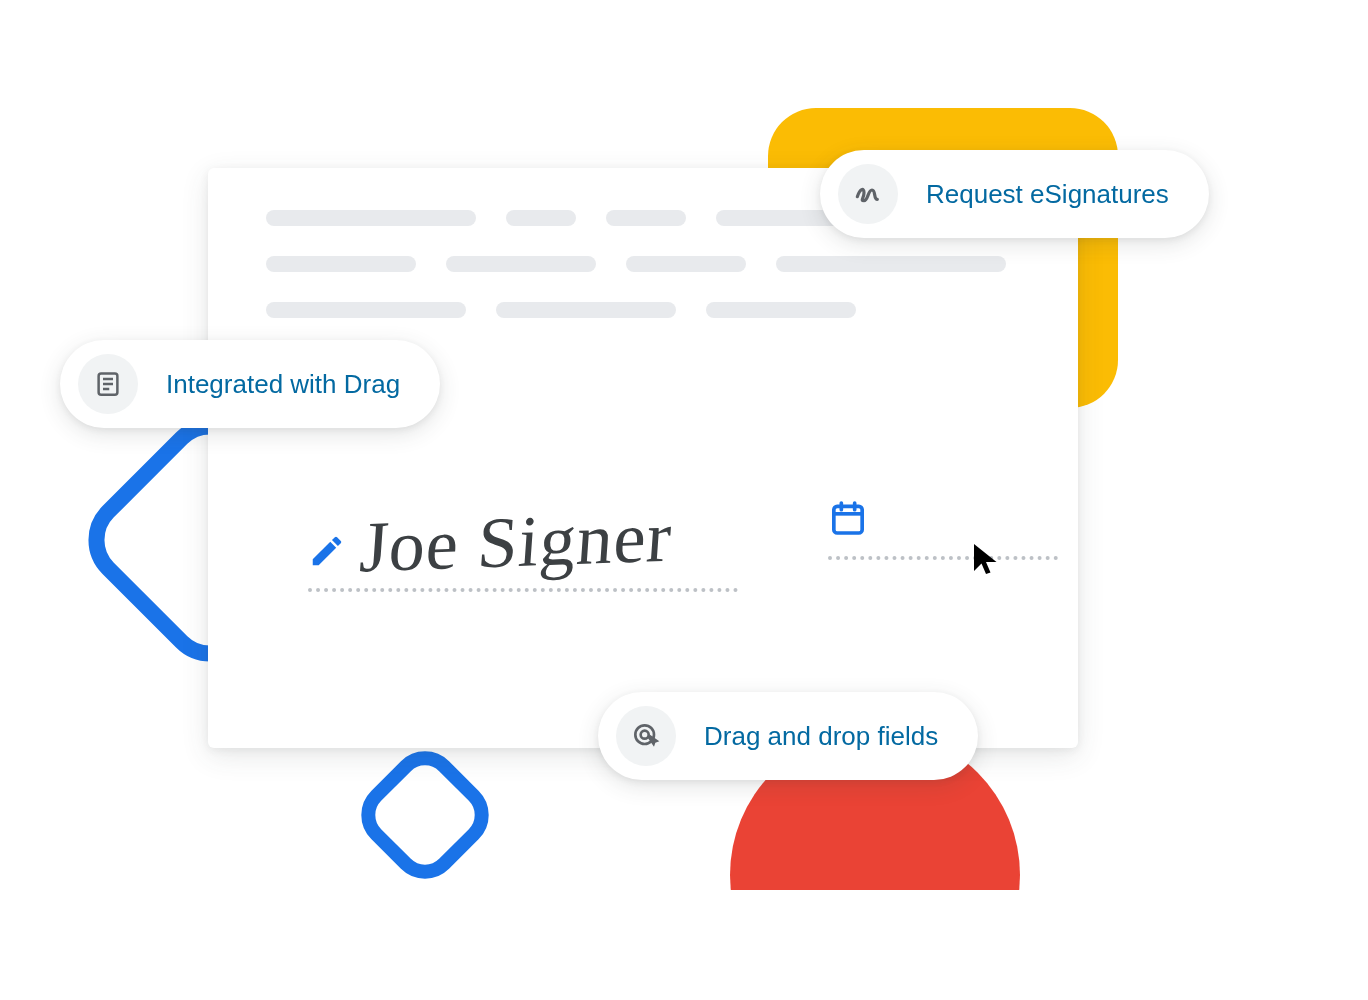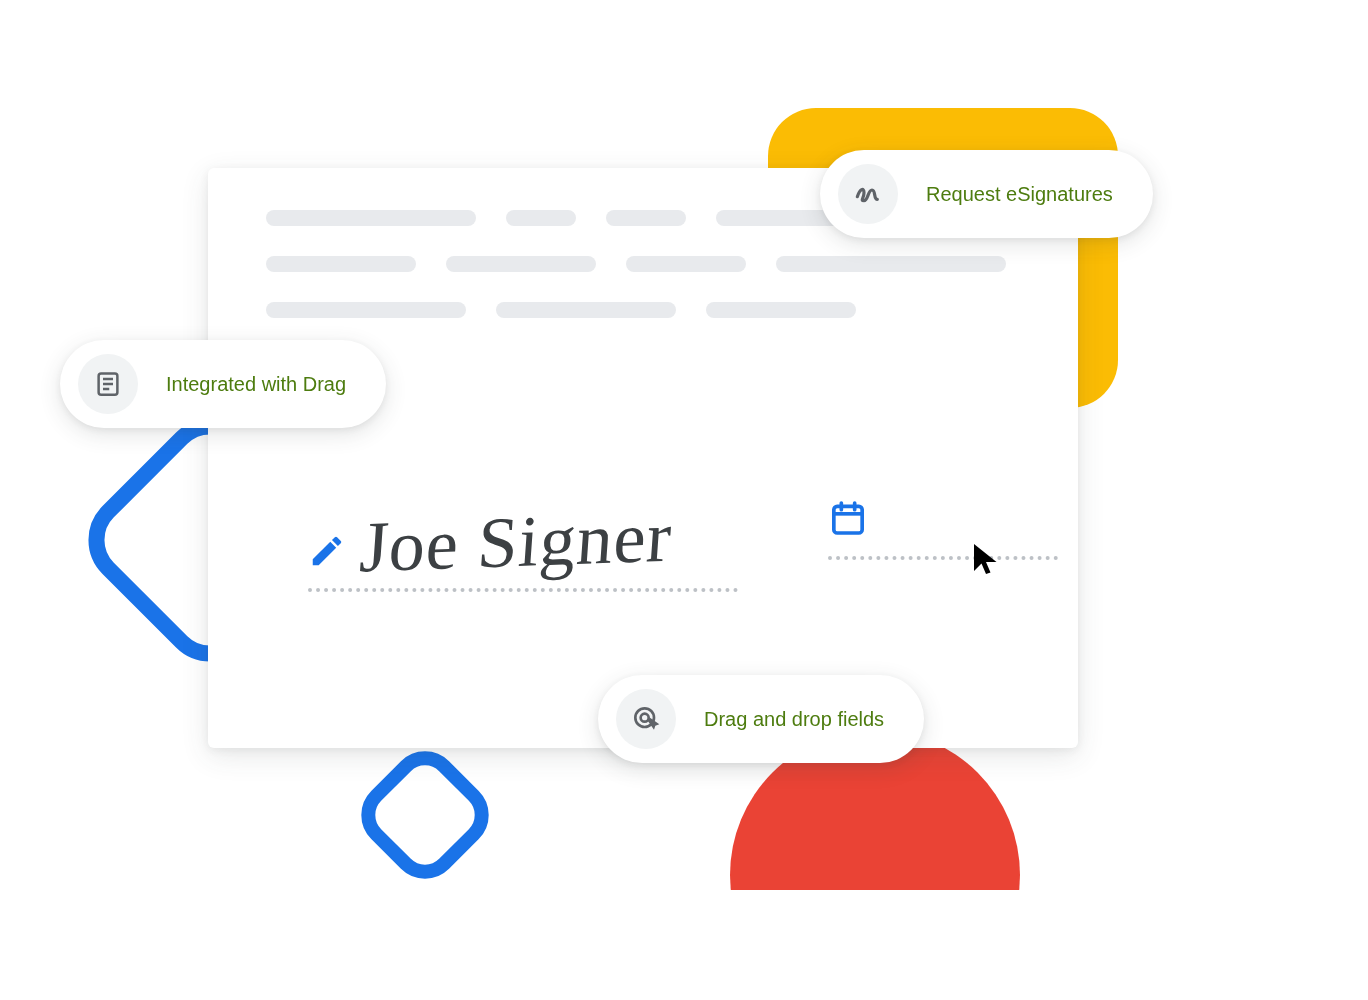--- a/index.html
+++ b/index.html
@@ -92,25 +92,25 @@
     border-radius: 56px;
     padding: 14px 40px 14px 18px;
     box-shadow: 0 6px 22px rgba(60,64,67,.14), 0 2px 6px rgba(60,64,67,.08);
   }
   .pill .icon-disc {
     width: 60px; height: 60px; border-radius: 50%;
     background: #f1f3f4;
     display:flex; align-items:center; justify-content:center;
     color:#5f6368;
   }
-  .pill .label { font-size: 20px; color:#4d7c0f; }
+  .pill .label { font-size: 26px; color:#0369a1; }
 
   .pill-docs { top: 340px; left: 60px; }
   .pill-request { top: 150px; left: 820px; }
-  .pill-dnd { top: 675px; left: 598px; }
+  .pill-dnd { top: 692px; left: 598px; }
 
 </style>
 </head>
 <body>
 
 <div class="stage">
 
   <div class="shape-yellow"></div>
   <div class="shape-red"></div>
   <div class="shape-blue-lg"></div>

